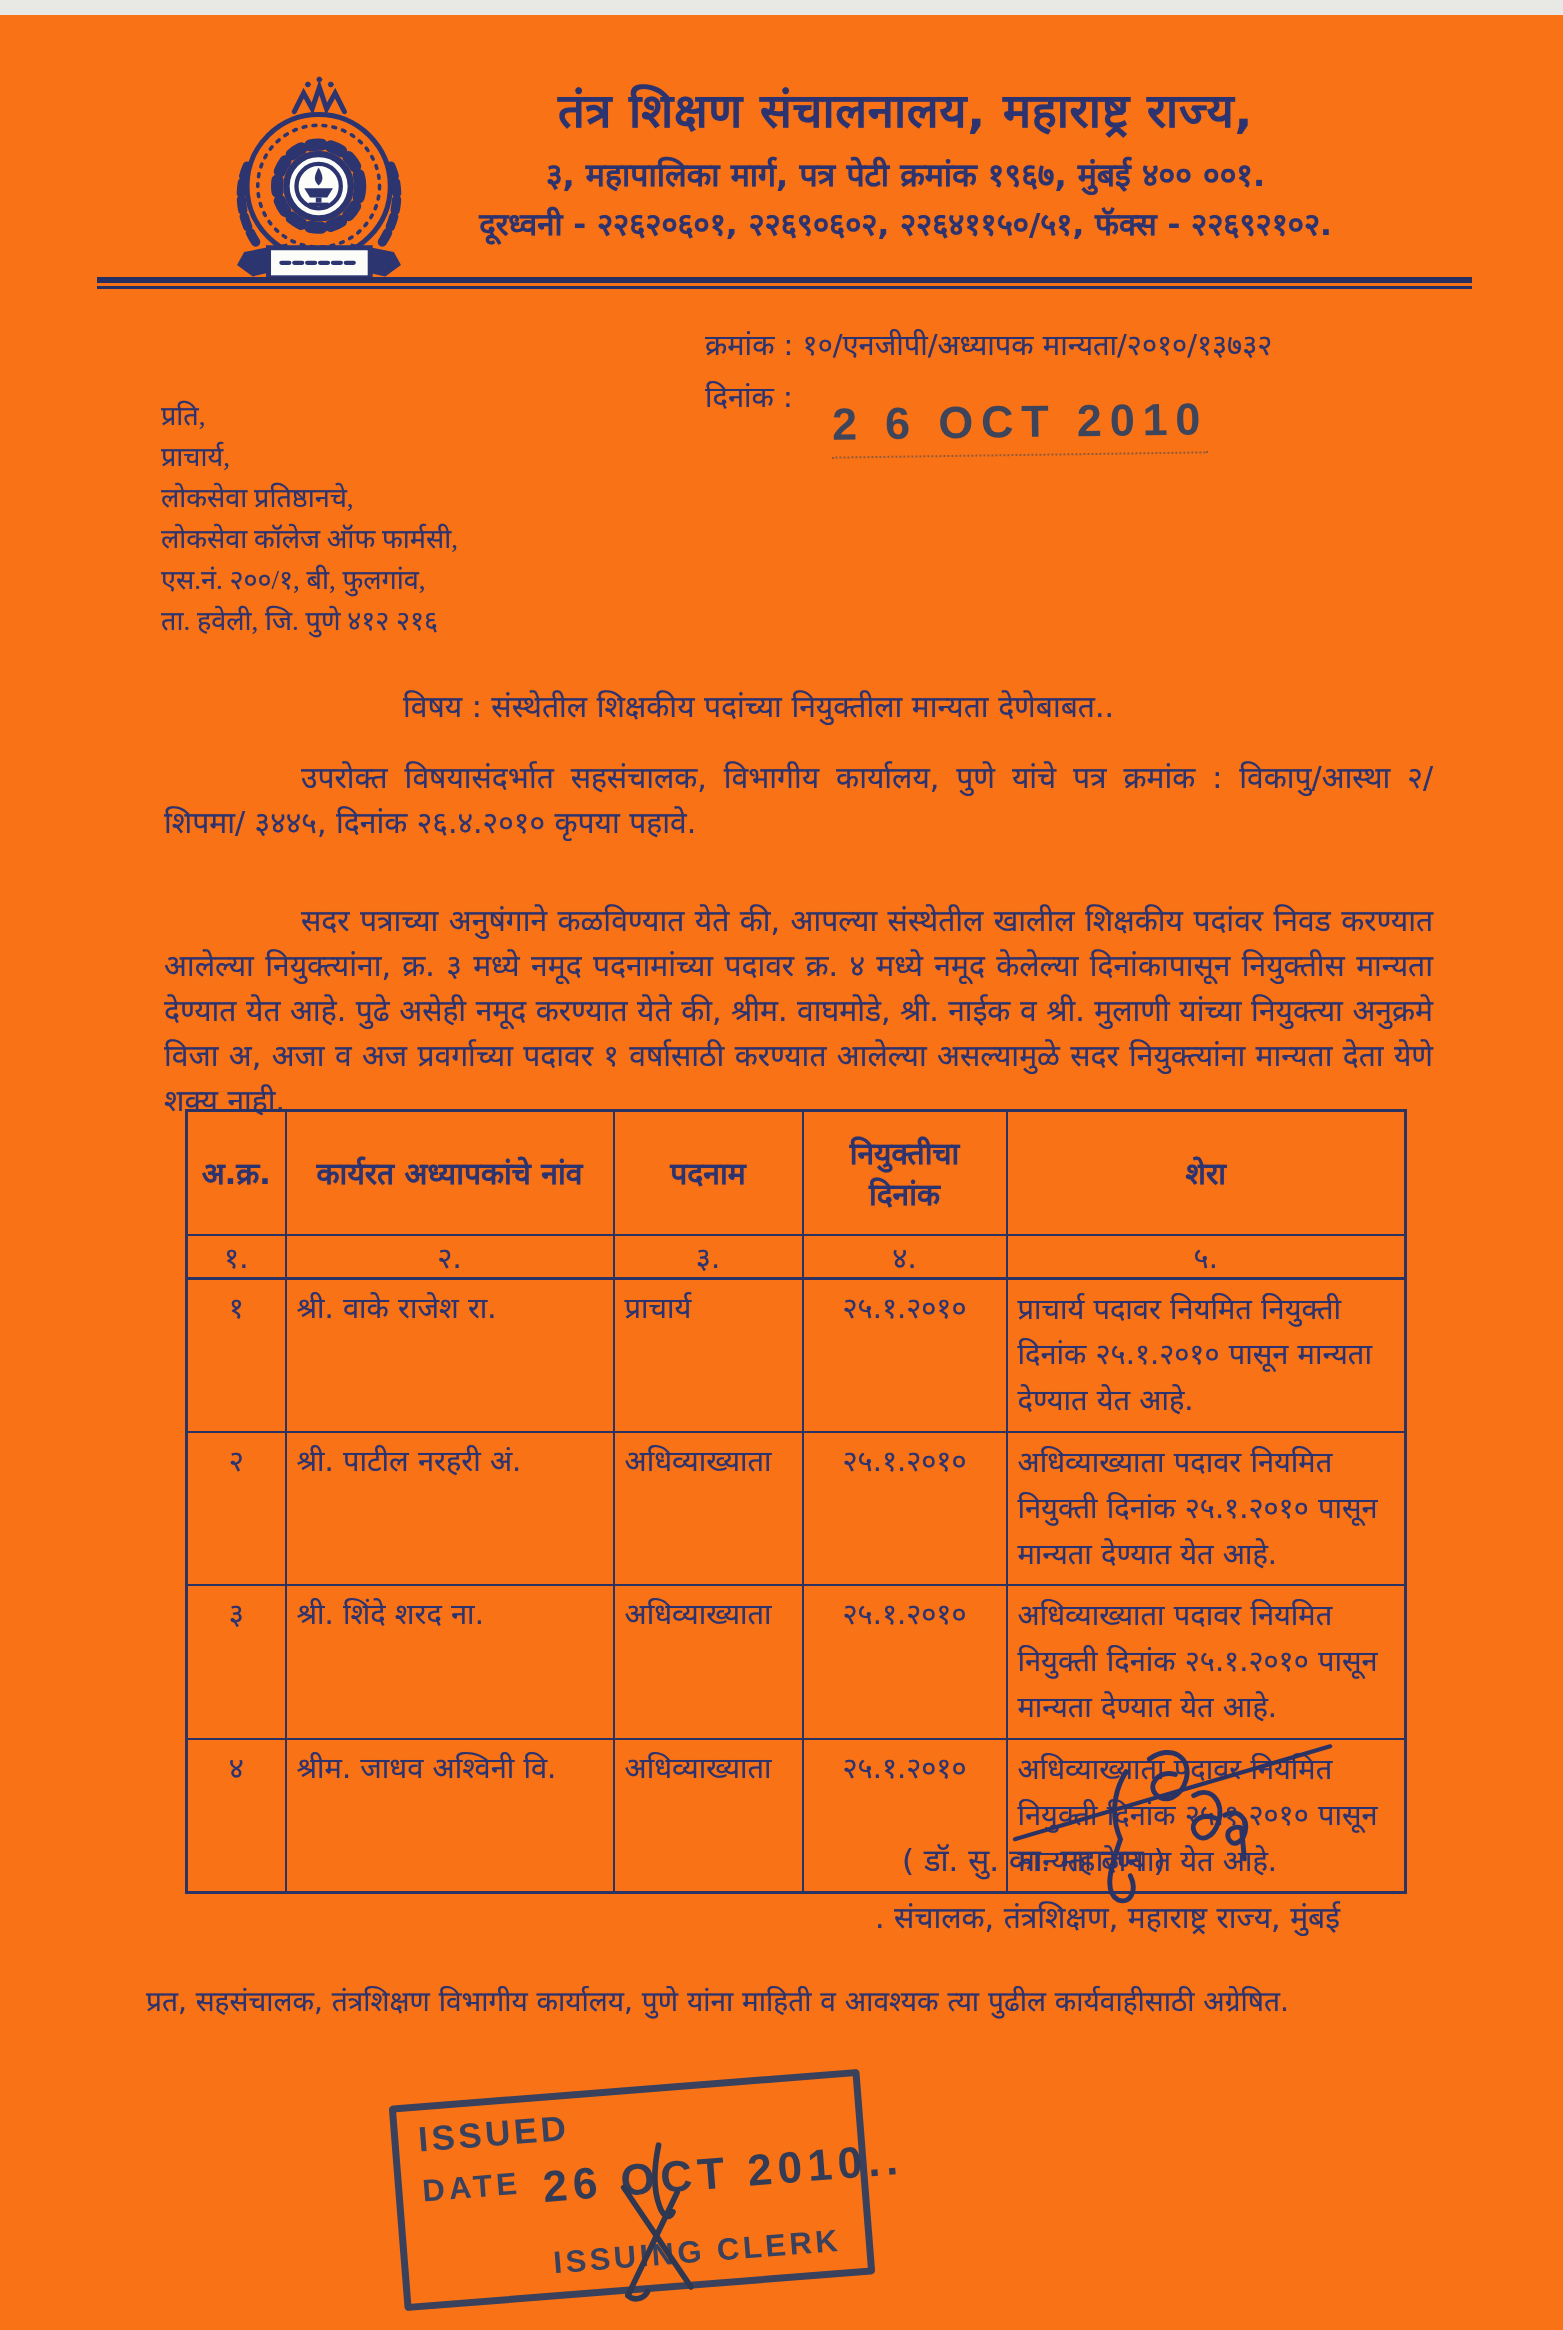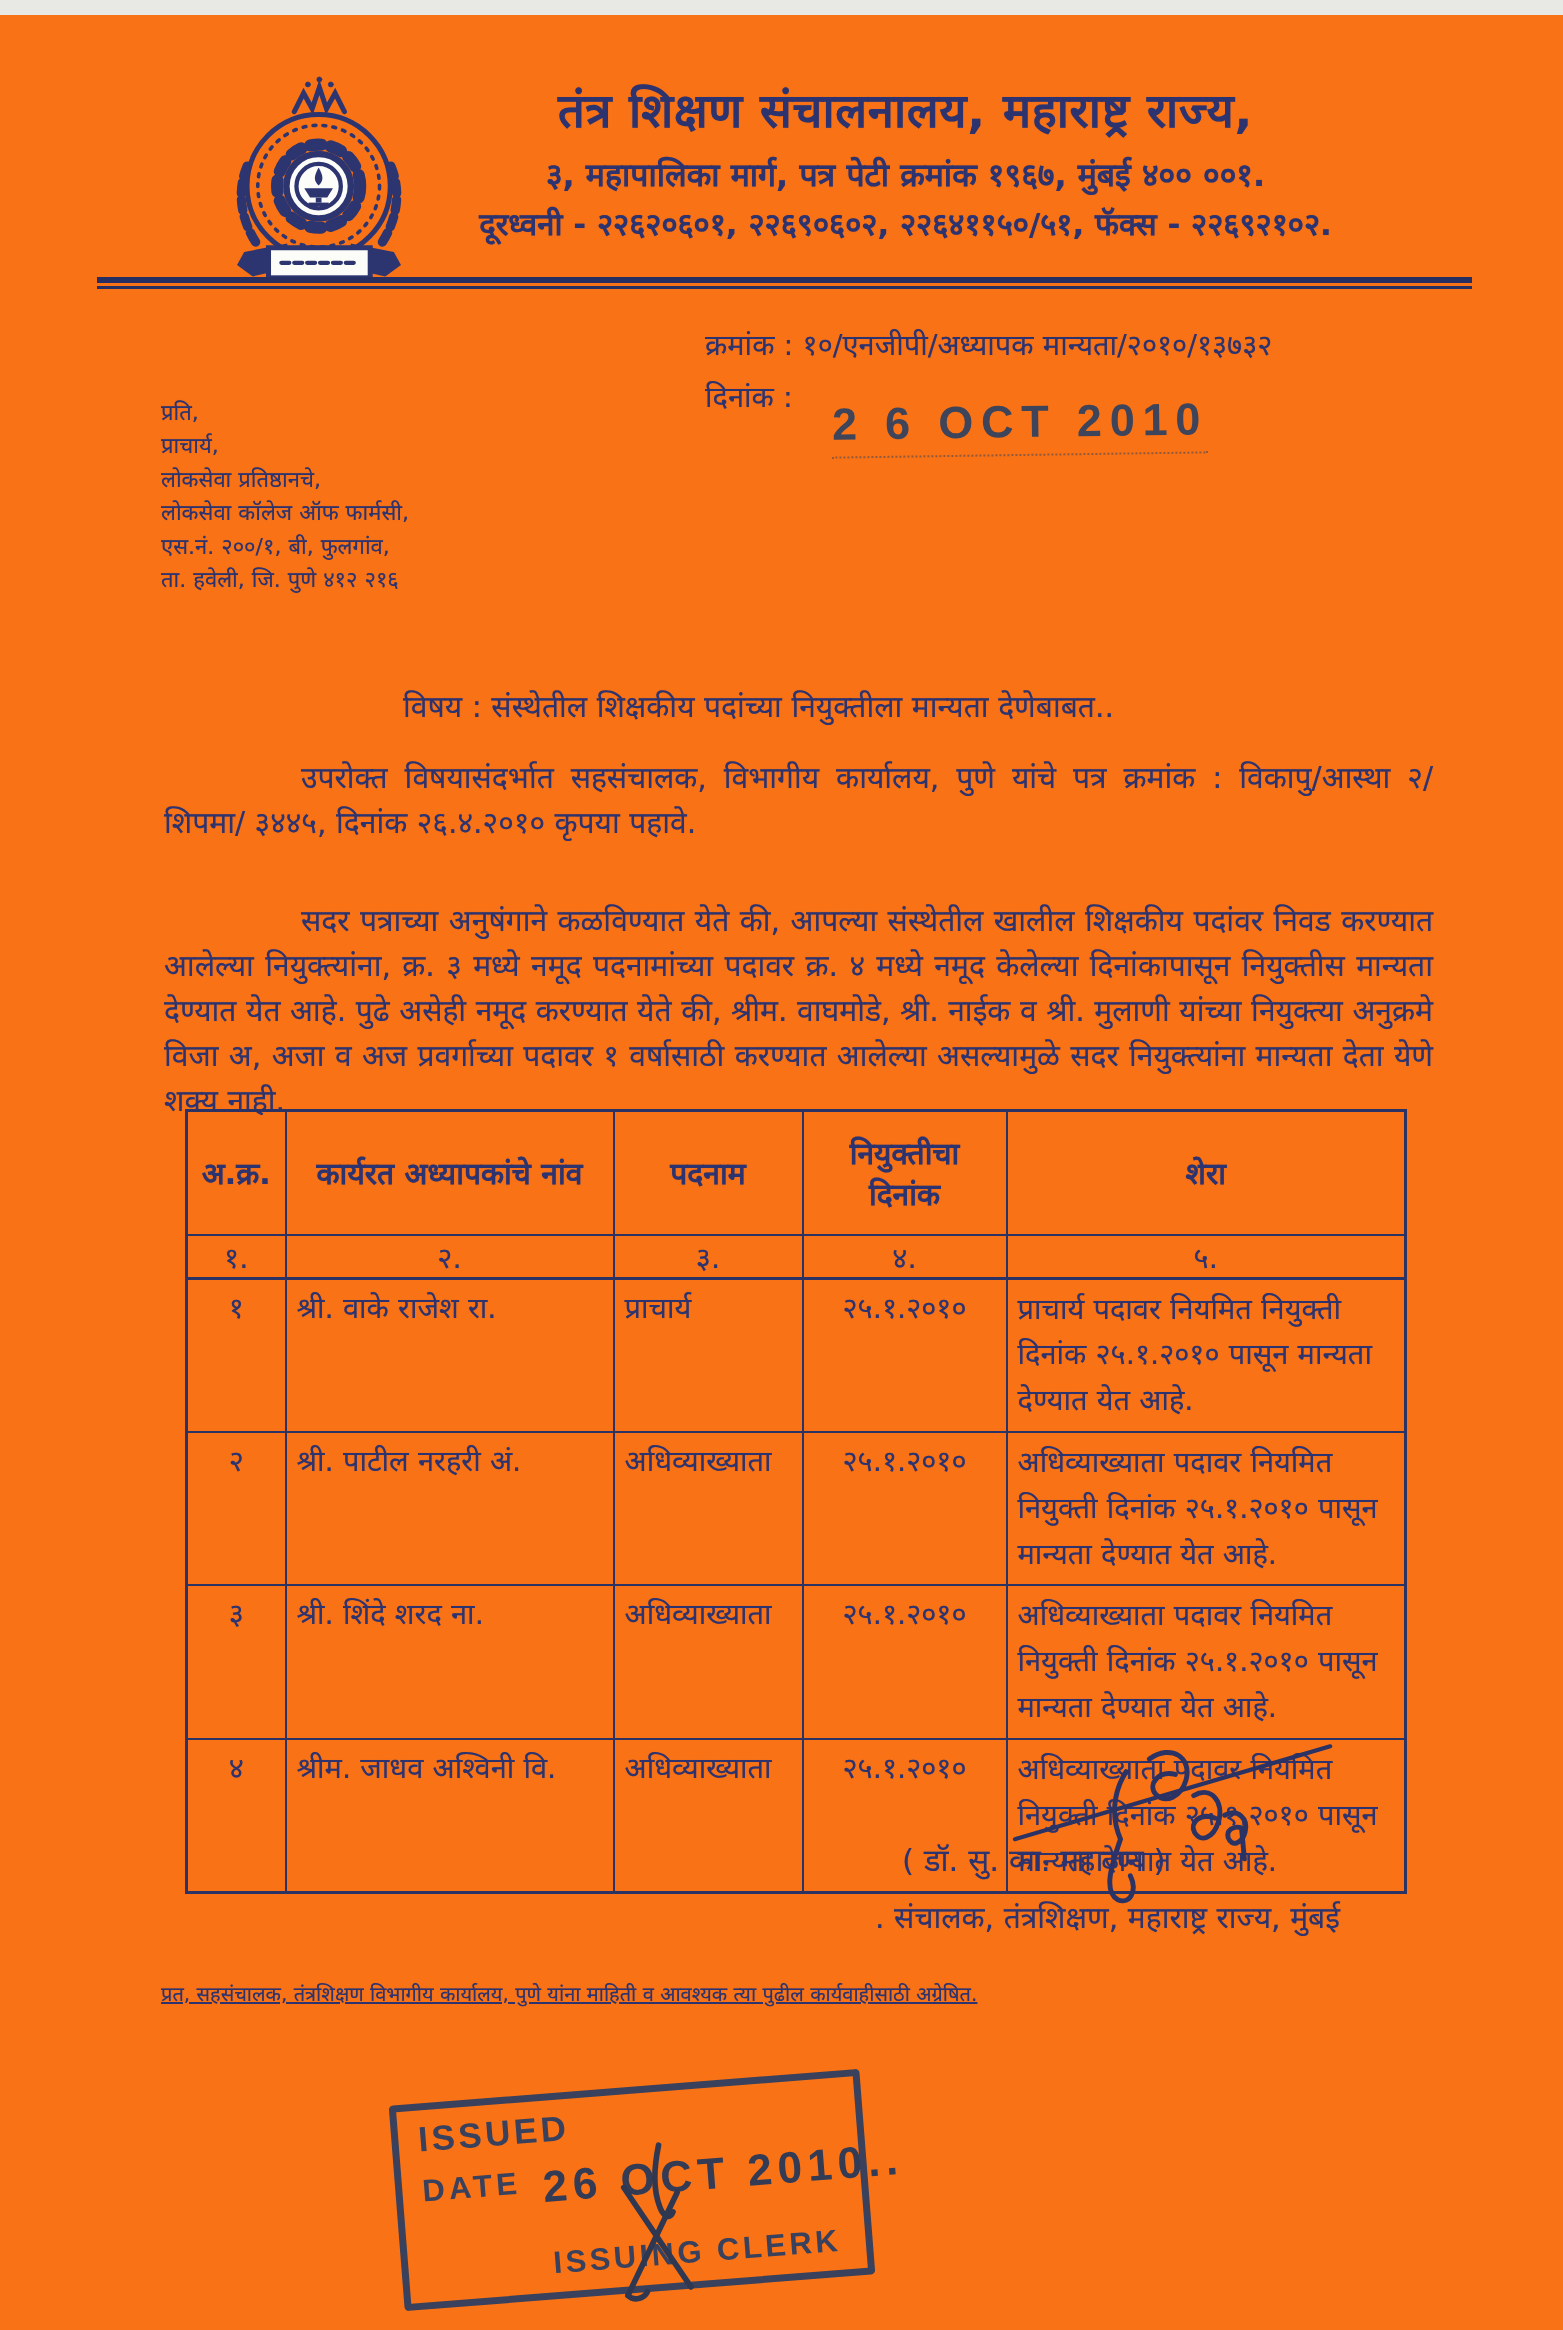--- a/index.html
+++ b/index.html
@@ -32,21 +32,21 @@
   .date-stamp {
     position:absolute; left:832px; top:381px;
     font-family:"Liberation Sans",sans-serif;
     font-size:45px; font-weight:bold; letter-spacing:7.8px;
     color:#3e4459; transform:rotate(-0.8deg);
     border-bottom:2.8px dotted rgba(62,68,89,.55);
     padding-bottom:5.6px;
   }
 
   
-  .recipient { position:absolute; left:161px; top:381px; font-size:22px; line-height:1.52; }
+  .recipient { position:absolute; left:161px; top:381px; font-size:27px; line-height:1.52;font-family:Liberation Serif, serif; }
   .recipient div { white-space:nowrap; }
 
   .subject { position:absolute; left:403px; top:670px; font-size:30px; white-space:nowrap; }
 
   .para { position:absolute; left:164px; width:1269px; font-size:30px; line-height:1.5;
           text-align:justify; text-indent:137px; }
   .p1 { top:740px; }
   .p2 { top:883px; }
 
   
@@ -64,21 +64,21 @@
   .appt td.c-name { text-align:left; white-space:nowrap; }
   .appt td.c-desig{ text-align:left; }
   .appt td.c-date { text-align:center; }
   .appt td.c-remark { text-align:left; line-height:1.58; padding-right:14px; }
 
   
   .sig-scribble { position:absolute; left:1005px; top:1713px; width:338px; height:190px; }
   .sig-name  { position:absolute; left:902px; top:1823px; width:515px; text-align:left; font-size:31px; white-space:nowrap; }
   .sig-desig { position:absolute; left:783px; top:1881px; width:649px; text-align:center; font-size:30px; white-space:nowrap; }
 
-  .cc { position:absolute; left:161px; top:1960px; width:1276px; font-size:20px; line-height:1.95; text-align:justify;text-decoration:underline; }
+  .cc { position:absolute; left:146px; top:1960px; width:1276px; font-size:28px; line-height:1.95; text-align:justify; }
 
   
   .stamp {
     position:absolute; left:396px; top:2072px; width:458px; height:192px;
     border:7.8px solid #39415c; border-radius:4.2px;
     transform:rotate(-4.5deg);
     color:#39415c;
     font-family:"Liberation Sans",sans-serif;
   }
   .st-issued { position:absolute; left:20px; top:8.5px; font-size:35px; font-weight:bold; letter-spacing:3.5px; }

